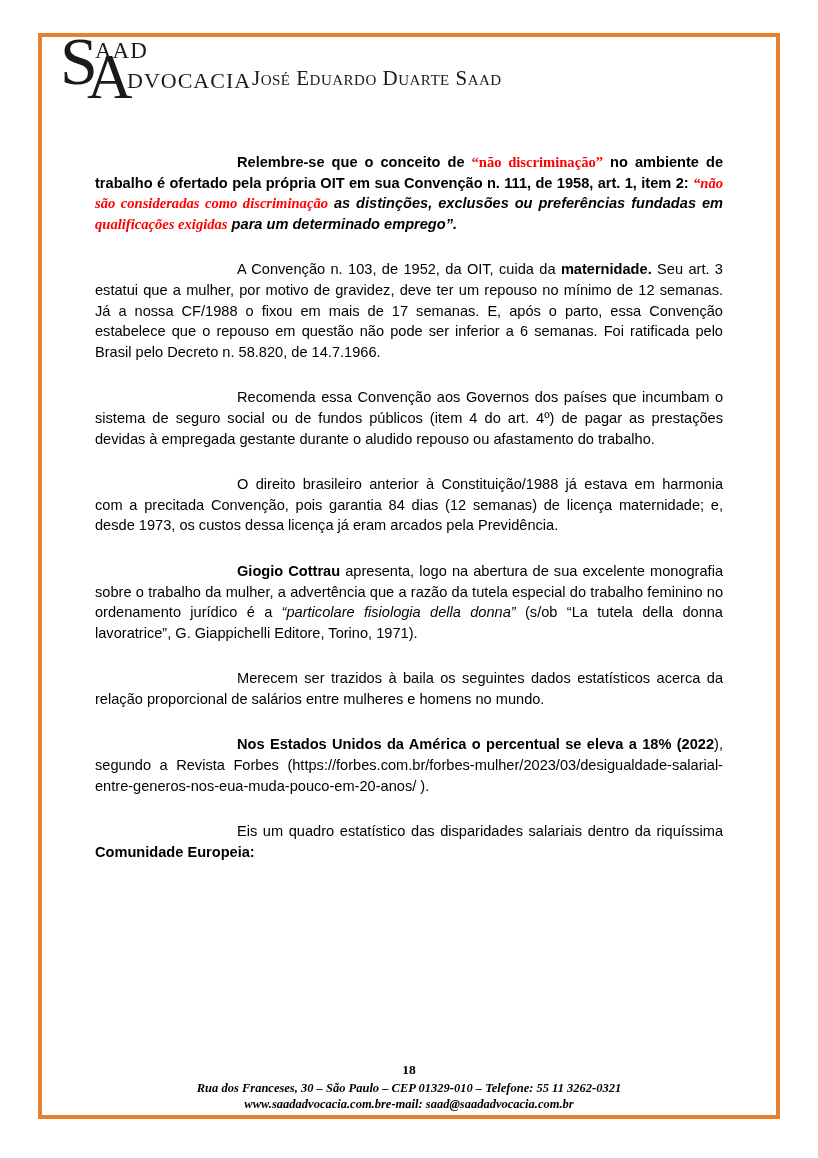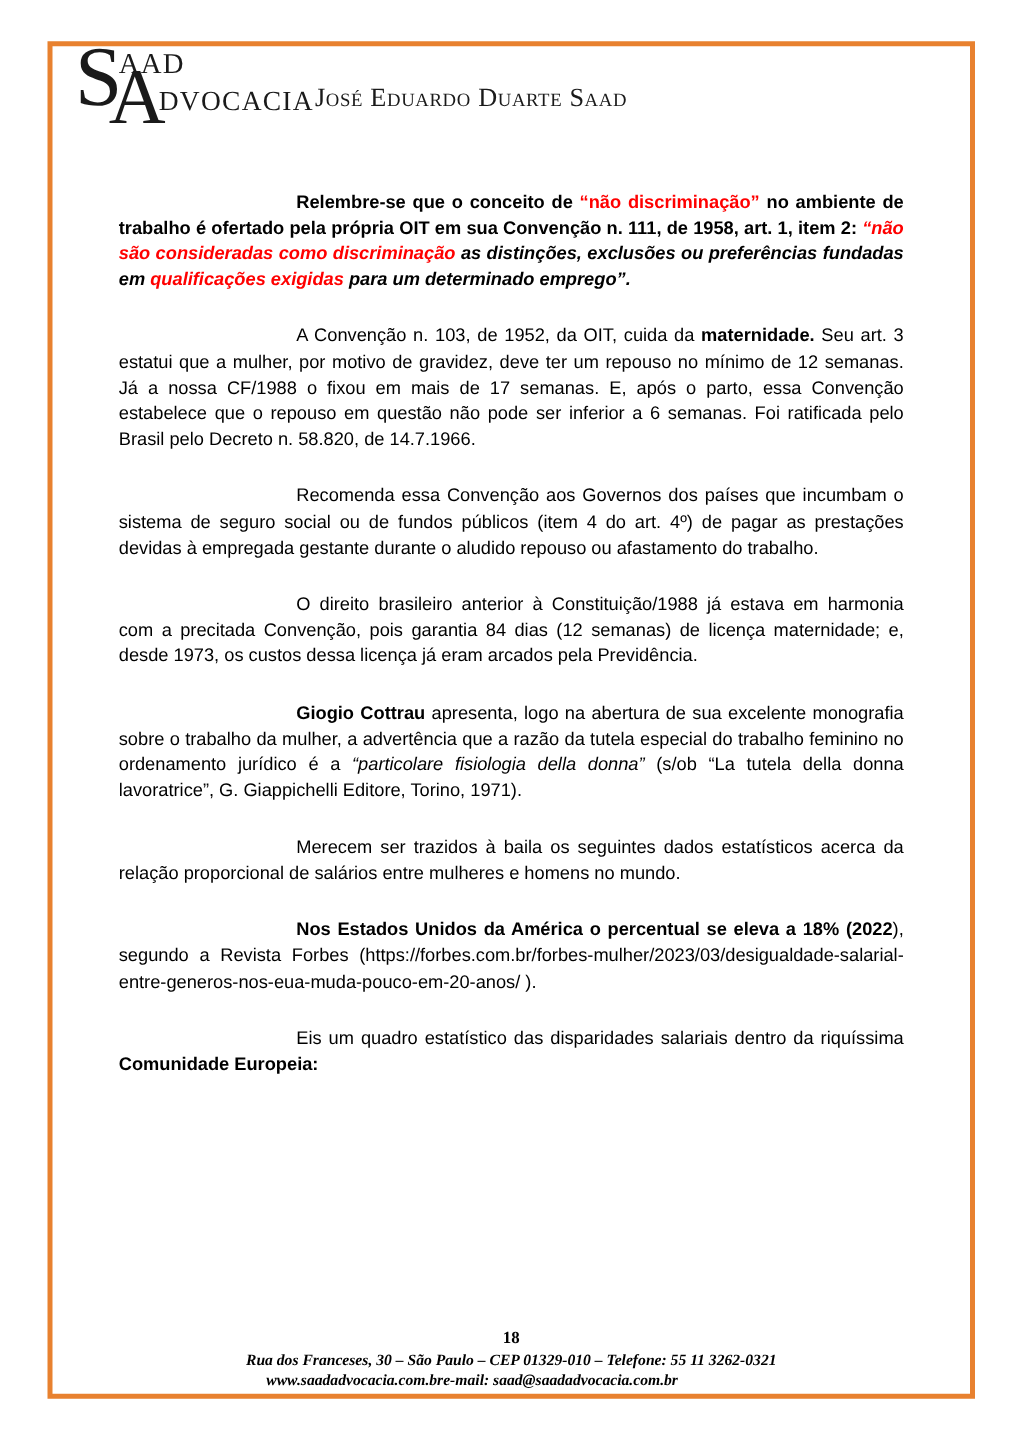--- a/index.html
+++ b/index.html
@@ -21,27 +21,27 @@
   .logo-l2  { left:67px; top:34px; font-size:22px; letter-spacing:1px; }
   .logo-sub { left:192px; top:32px; font-size:21px; font-variant:small-caps; letter-spacing:0.5px;text-align:center; }
   
   .doc-body { position:absolute; left:95px; top:152px; width:628px; }
   .para {
     margin:0 0 25px 0; text-align:justify; text-indent:142px;
     font-size:14.6px; line-height:20.6px;
   }
   .para .b   { font-weight:bold; }
   .para .i   { font-style:italic; }
-  .para .red { color:var(--accent-red,#FF0000); }
+  .para .red { color:var(--accent-red,#FF0000);font-family:Liberation Serif, serif; }
   
   .footer { position:absolute; left:0; top:1062px; width:818px; text-align:center;
             font-family:"Liberation Serif", serif; }
   .page-num { font-size:13.5px; font-weight:bold; }
   .addr { margin-top:3px; font-size:12.5px; font-weight:bold; font-style:italic; }
-  .contacts { width:392px; margin:1px auto 0; display:flex; justify-content:flex-start;
+  .contacts { width:392px; margin:1px auto 0; display:flex; justify-content:center;
               font-size:12.5px; font-weight:bold; font-style:italic; }
 </style>
 </head>
 <body>
 
 <div class="page">
 
   <div class="frame"></div>
 
   <div class="logo">

